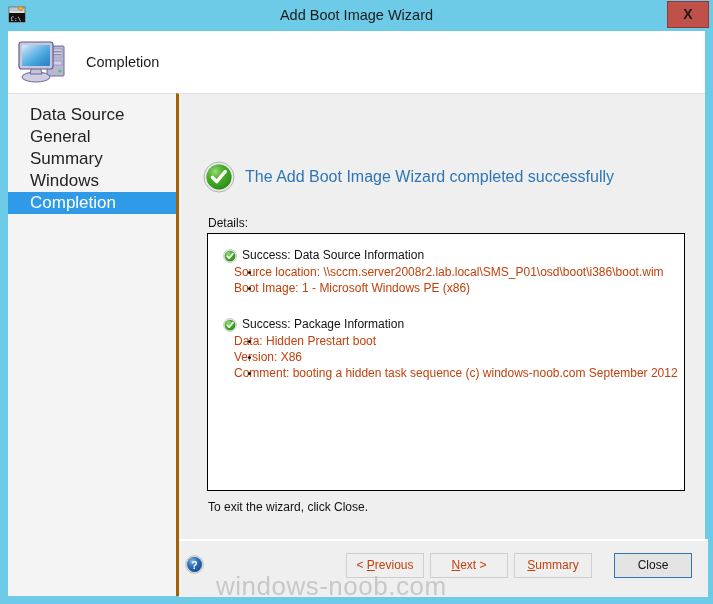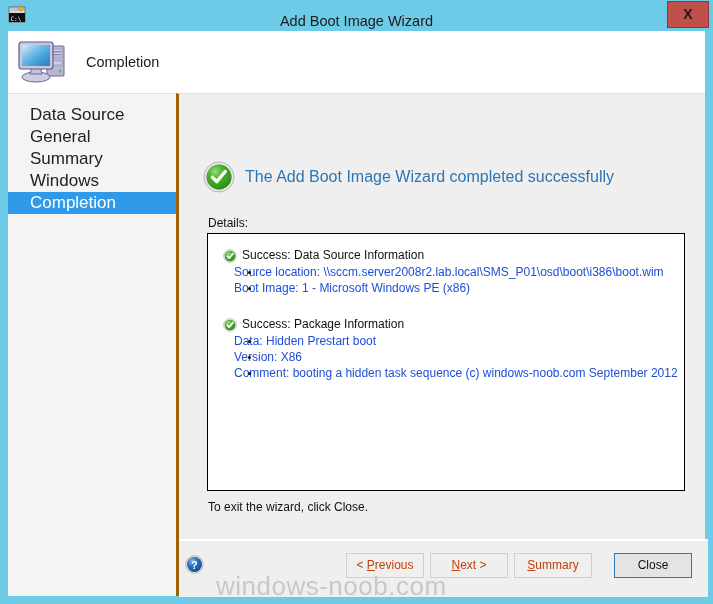--- a/index.html
+++ b/index.html
@@ -40,21 +40,20 @@
   #title-text {
     position: absolute;
     left: 0; top: 0;
     width: 713px;
     height: 31px;
     line-height: 31px;
     text-align: center;
     font-size: 14.5px;
     color: #1b1b1b;
     font-family: "Liberation Sans", sans-serif;
-    margin-top: 6px;
   }
   #close-button {
     position: absolute;
     right: 4px; top: 1px;
     width: 42px; height: 27px;
     background: #c0504a;
     border: 1px solid #8c3a35;
     box-sizing: border-box;
     cursor: pointer;
   }
@@ -193,21 +192,21 @@
     position: absolute;
     left: 9px; top: 2px;
     width: 14px; height: 14px;
   }
   .bullet-line {
     position: relative;
     height: 16px;
     line-height: 16px;
     padding-left: 20px;
     font-size: 12px;
-    color: #1d4ed8;
+    color: #c2410c;
     white-space: nowrap;
   }
   .bullet-line:before {
     content: "";
     position: absolute;
     left: 34px; top: 7px;
     width: 3px; height: 3px;
     background: #111111;
     border-radius: 50%;
   }

